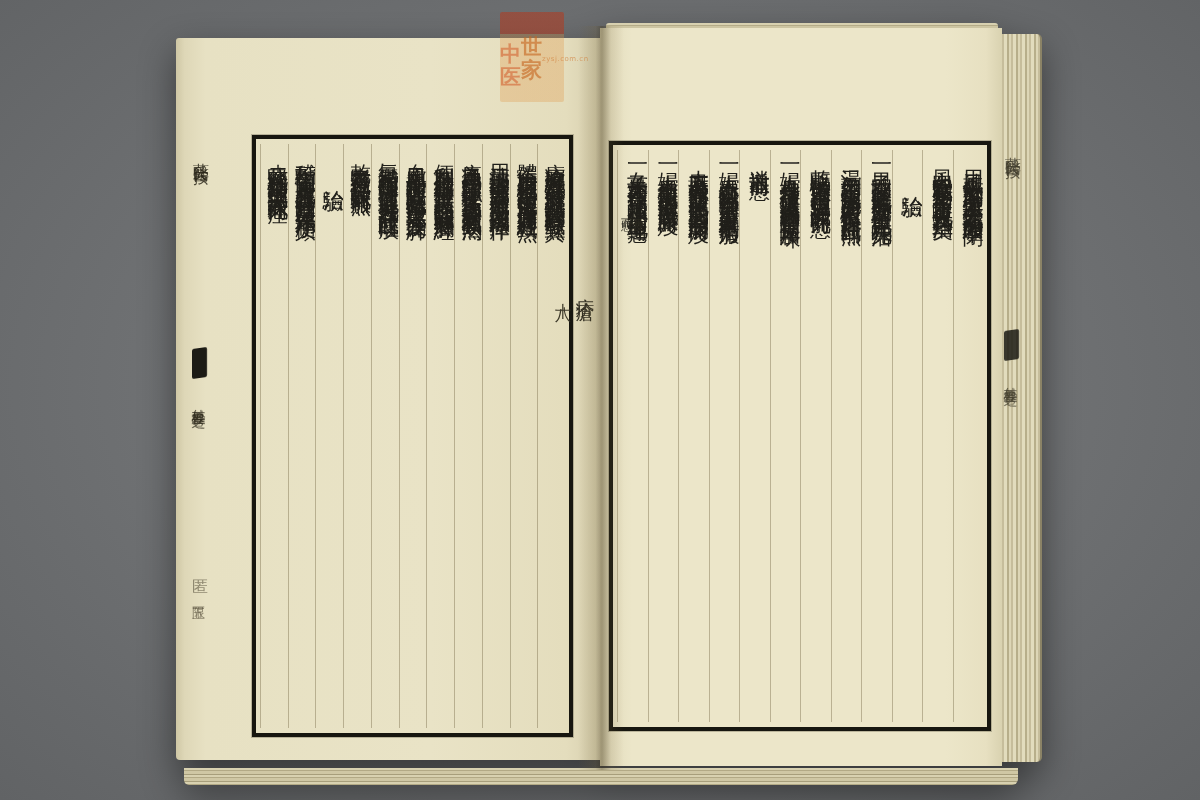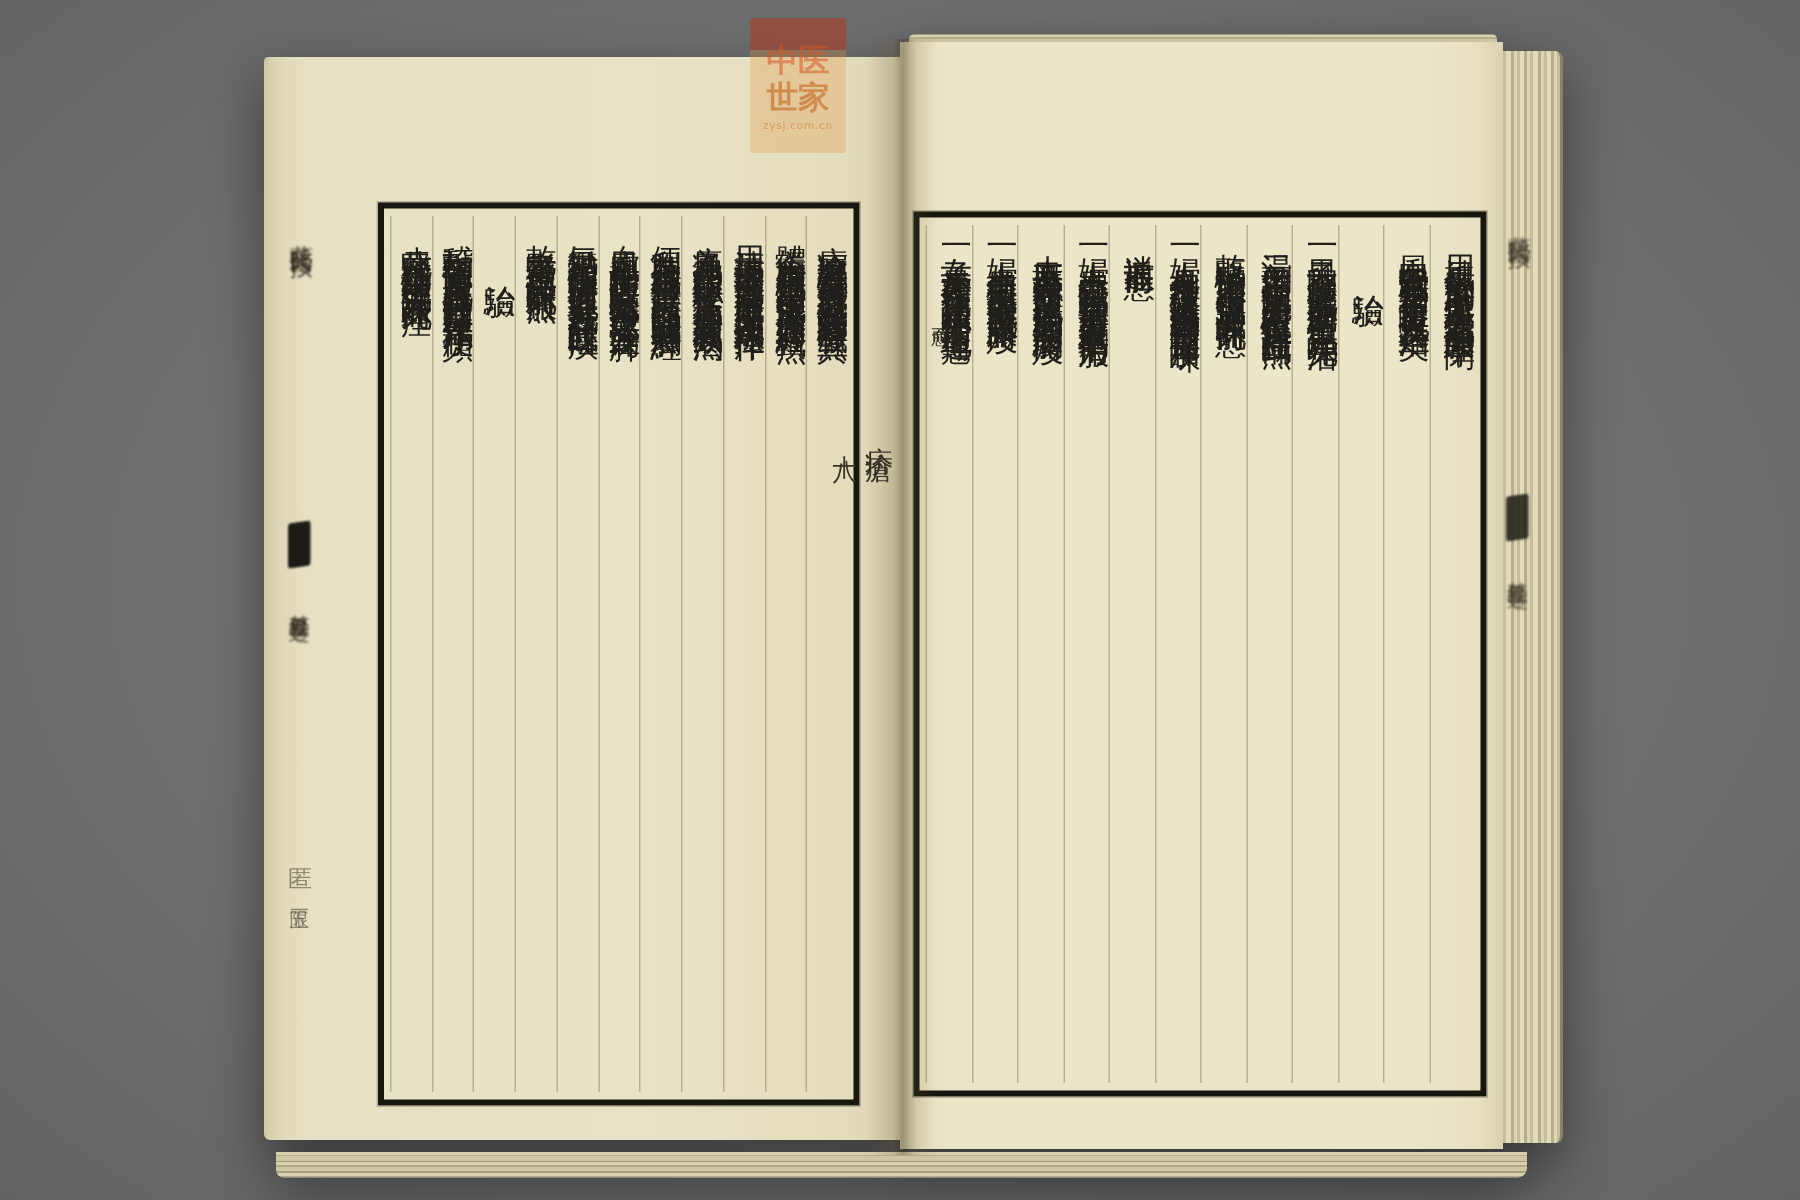--- a/index.html
+++ b/index.html
@@ -79,21 +79,21 @@
   .edge-right .blob{top:186px;}
   
   .margin-marks{position:absolute;left:13px;top:528px;width:22px;color:rgba(72,66,48,.55);
     font-family:"DejaVu Serif","Liberation Serif",serif;}
   .mk{display:block;writing-mode:vertical-rl;text-orientation:upright;filter:blur(.4px);}
   .mk1{font-size:16px;}
   .mk2{font-size:13px;margin-top:30px;letter-spacing:2px;}
   
   .watermark{
     position:absolute;left:500px;top:12px;width:64px;height:90px;z-index:9;
-    display:flex;flex-direction:column;align-items:center;justify-content:flex-start;
+    display:flex;flex-direction:row;align-items:center;justify-content:flex-start;
     background:linear-gradient(180deg,rgba(186,52,22,.50) 0 24%,rgba(224,148,66,.30) 24% 100%);
     border-radius:2px;pointer-events:none;
   }
   .watermark .wchar{font-size:21px;line-height:23px;margin-top:2px;color:rgba(198,104,34,.62);
     font-family:"DejaVu Serif","Liberation Serif",serif;font-weight:bold;filter:blur(.4px);}
   .watermark .wchar:first-child{margin-top:16px;color:rgba(210,90,40,.55);}
   .watermark .wurl{font-size:7px;margin-top:4px;color:rgba(208,120,50,.60);letter-spacing:.5px;}
 </style>
 </head>
 <body>

